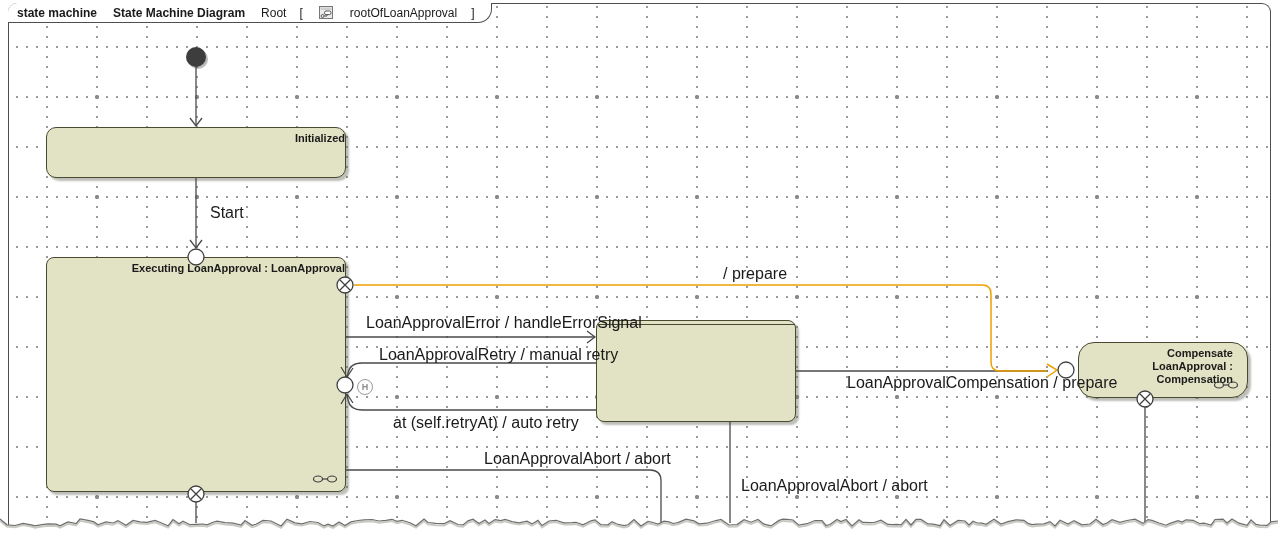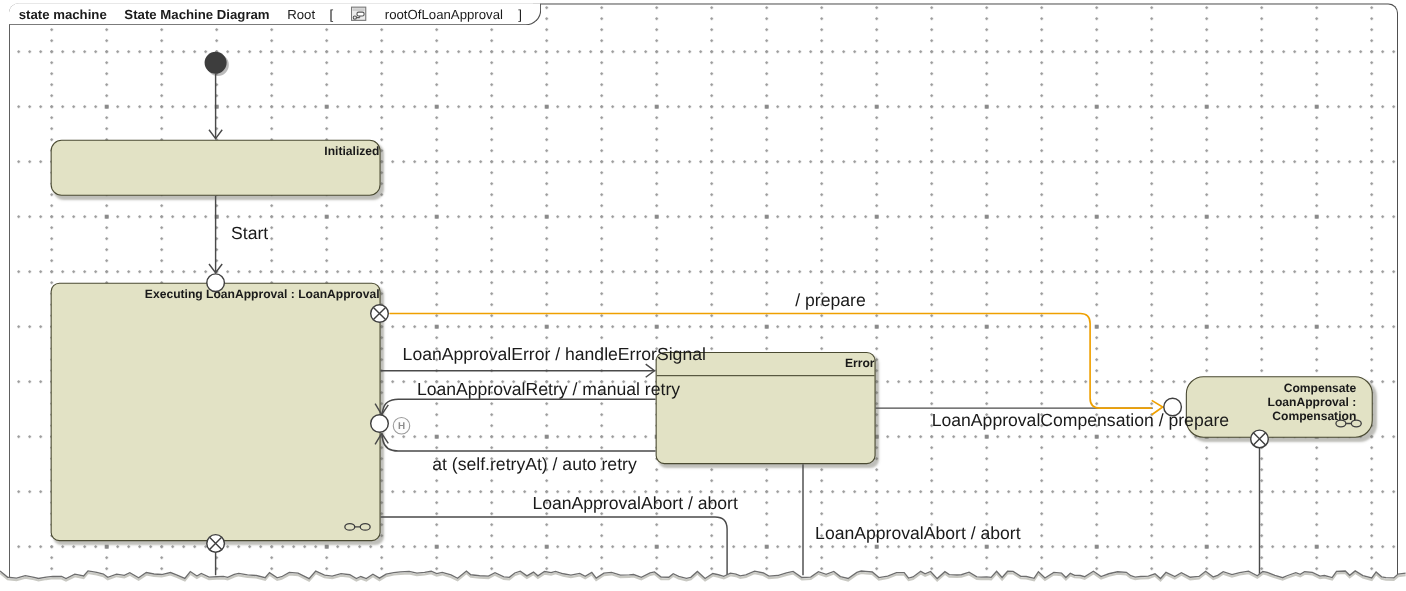--- a/index.html
+++ b/index.html
@@ -73,21 +73,20 @@
 
 <div class="state" style="left:46px; top:127px; width:300px; height:51px;">
   <div class="title">Initialized</div>
 </div>
 
 <div class="state" style="left:46px; top:257px; width:300px; height:235px; border-radius:8px;">
   <div class="title">Executing LoanApproval : LoanApproval</div>
 </div>
 
 <div class="state" style="left:596px; top:320px; width:200px; height:102px; border-radius:8px;">
-  <div class="title">Error</div>
   <div class="sep"></div>
 </div>
 
 <div class="state" style="left:1078px; top:342px; width:170px; height:56px; border-radius:16px;">
   <div class="title" style="padding:4px 14px 0 14px;">Compensate LoanApproval : Compensation</div>
 </div>
 
 <svg class="svglayer" width="1278" height="537" viewBox="0 0 1278 537">
 
   <g>

